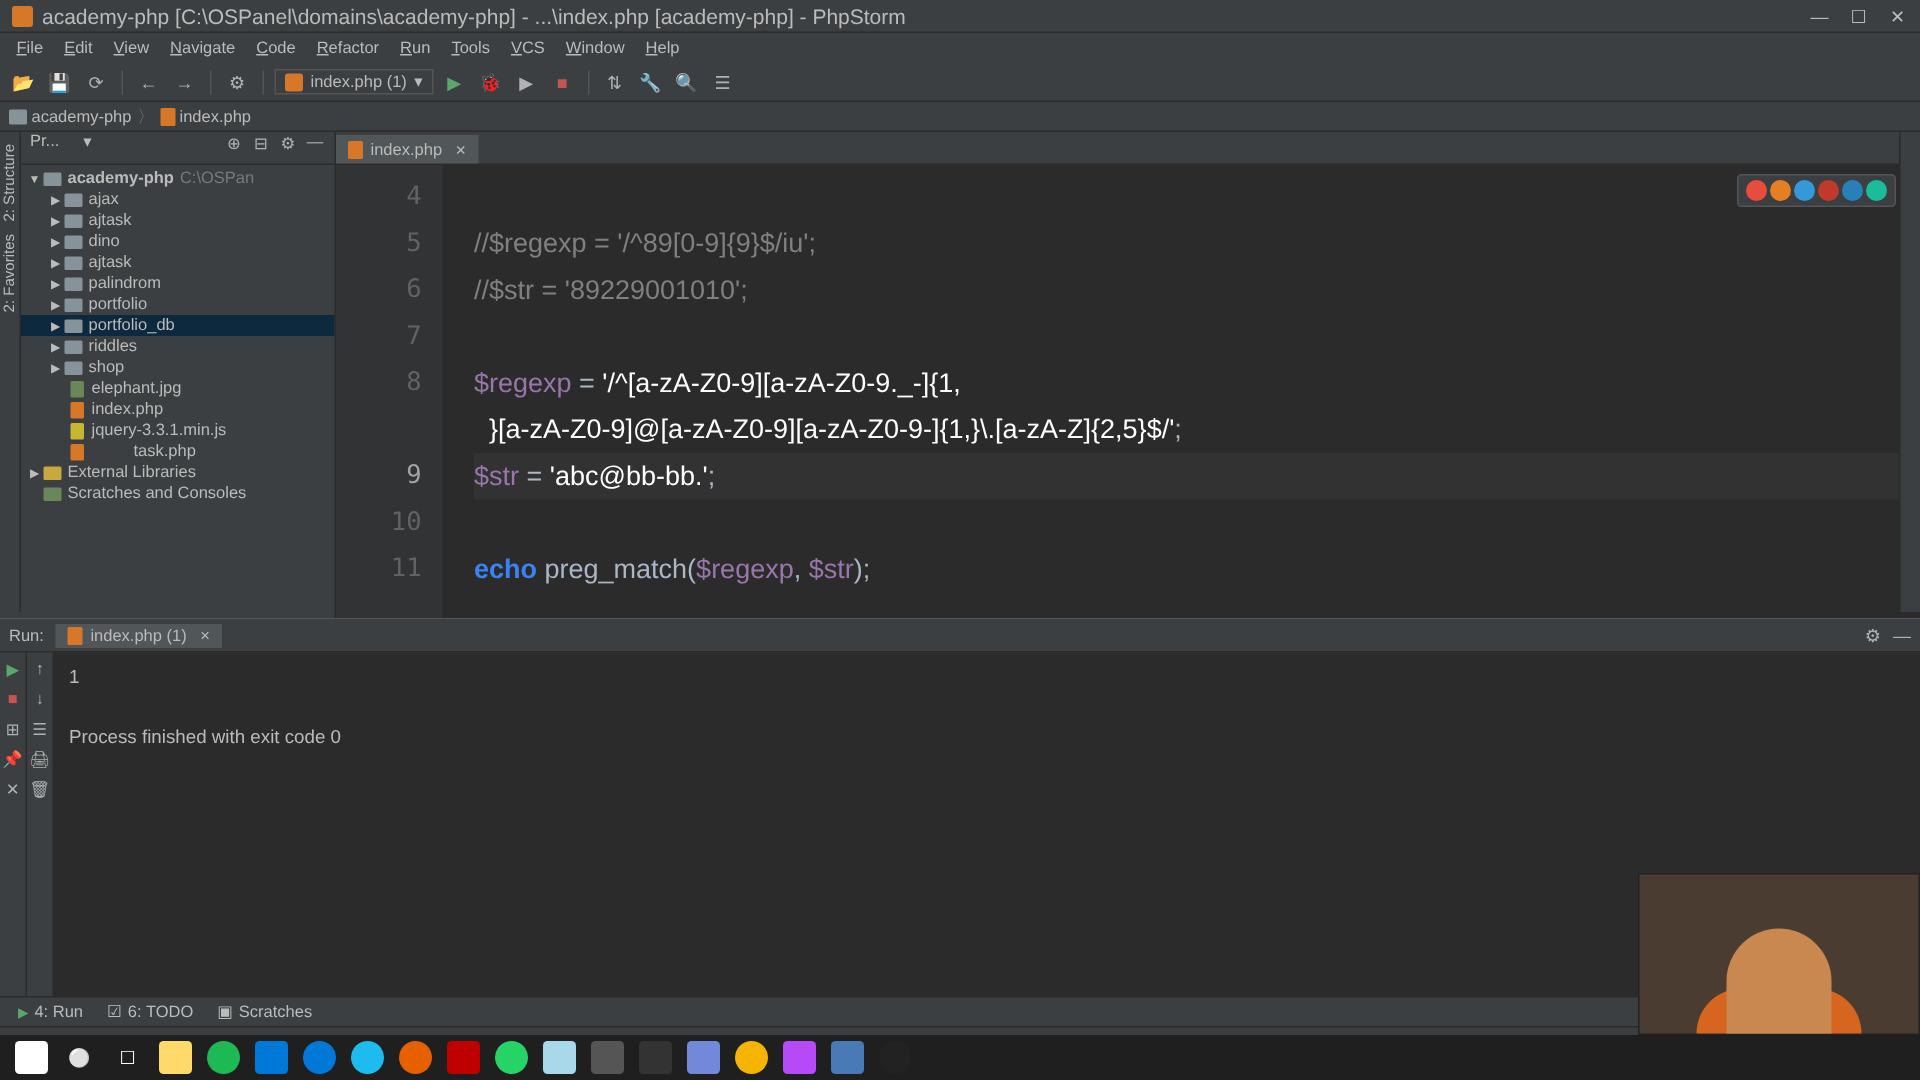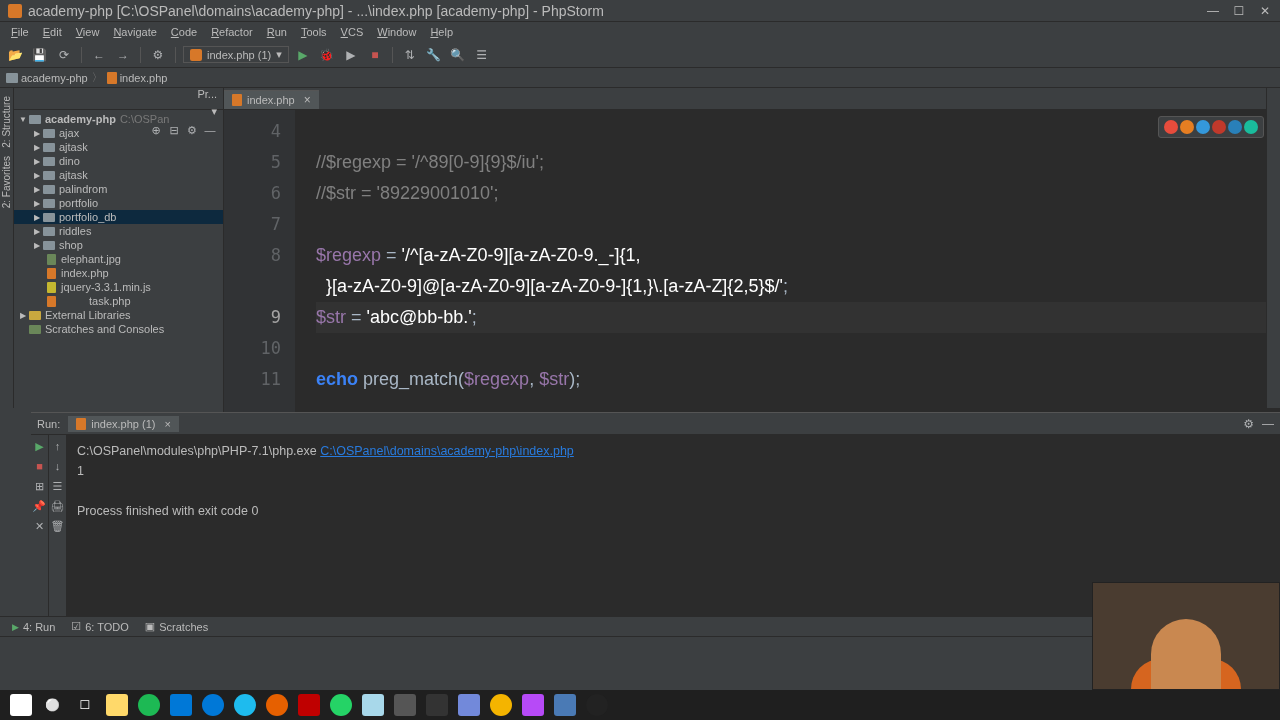--- a/index.html
+++ b/index.html
@@ -27,21 +27,21 @@
 .crumb-file { width: 10px; height: 12px; background: #d77829; border-radius: 1px; }
 .crumb-sep { color: #777; }
 
 .main-area { display: flex; height: 324px; }
 
 .sidebar { width: 210px; background: #3c3f41; border-right: 1px solid #2b2b2b; display: flex; flex-direction: column; }
 .tool-strip-left { position: absolute; left: 0; top: 88px; width: 14px; height: 320px; background: #3c3f41; border-right: 1px solid #2b2b2b; display: flex; flex-direction: column; align-items: center; padding-top: 4px; }
 .tool-strip-right { position: absolute; right: 0; top: 88px; width: 14px; height: 320px; background: #3c3f41; border-left: 1px solid #2b2b2b; }
 .tool-label-v { writing-mode: vertical-rl; font-size: 10px; color: #bbb; padding: 4px 0; cursor: pointer; transform: rotate(180deg); }
 
-.project-header { height: 22px; display: flex; align-items: flex-end; padding: 0 6px; font-size: 11px; gap: 5px; border-bottom: 1px solid #2b2b2b; flex-direction: column; }
+.project-header { height: 22px; display: flex; align-items: flex-start; padding: 0 6px; font-size: 11px; gap: 16px; border-bottom: 1px solid #2b2b2b; }
 .project-header .icons { margin-left: auto; display: flex; gap: 4px; }
 .ph-icon { width: 14px; height: 14px; color: #afb1b3; cursor: pointer; display: flex; align-items: center; justify-content: center; font-size: 11px; }
 
 .tree { padding: 2px 0; overflow: hidden; }
 .tree-node { display: flex; align-items: center; height: 14px; font-size: 11px; cursor: pointer; padding: 0 2px; }
 .tree-node.selected { background: #0d293e; }
 .tree-arrow { width: 10px; color: #bbb; font-size: 8px; text-align: center; }
 .tree-icon { width: 14px; height: 12px; margin-right: 3px; display: flex; align-items: center; justify-content: center; }
 .folder-icon { width: 12px; height: 9px; background: #87939a; border-radius: 1px; }
 .file-icon { width: 9px; height: 11px; background: #d77829; border-radius: 1px; }
@@ -66,21 +66,21 @@
 .c-comment { color: #808080; }
 .c-var { color: #9876aa; }
 .c-op { color: #a9b7c6; }
 .c-str { color: #ffffff; }
 .c-key { color: #3b82f6; font-weight: bold; }
 .c-func { color: #a9b7c6; }
 
 .browser-icons { position: absolute; top: 6px; right: 16px; display: flex; gap: 2px; background: #3c3f41; padding: 3px 5px; border: 1px solid #555; border-radius: 3px; }
 .browser-ic { width: 14px; height: 14px; border-radius: 50%; }
 
-.run-panel { height: 204px; background: #2b2b2b; border-top: 1px solid #555; display: flex; flex-direction: column; margin-left: 31px; }
+.run-panel { height: 252px; background: #2b2b2b; border-top: 1px solid #555; display: flex; flex-direction: column; }
 .run-tabs { height: 22px; background: #3c3f41; display: flex; align-items: center; padding: 0 6px; font-size: 11px; gap: 8px; border-bottom: 1px solid #2b2b2b; }
 .run-tab-label { color: #bbb; }
 .run-tab-active { background: #515658; padding: 2px 8px; display: flex; gap: 5px; align-items: center; }
 .run-tab-active .tab-icon { width: 10px; height: 12px; background: #d77829; border-radius: 1px; }
 .run-tab-spacer { flex: 1; }
 .run-tab-icon { color: #afb1b3; cursor: pointer; font-size: 12px; }
 
 .run-body { flex: 1; display: flex; }
 .run-tool-col { width: 18px; background: #3c3f41; display: flex; flex-direction: column; align-items: center; padding-top: 4px; gap: 6px; border-right: 1px solid #2b2b2b; }
 .run-tool-ic { width: 14px; height: 14px; color: #afb1b3; cursor: pointer; display: flex; align-items: center; justify-content: center; font-size: 11px; }
@@ -367,21 +367,20 @@
       <div class="run-tool-ic">✕</div>
     </div>
     <div class="run-tool-col">
       <div class="run-tool-ic">↑</div>
       <div class="run-tool-ic">↓</div>
       <div class="run-tool-ic">☰</div>
       <div class="run-tool-ic">🖨</div>
       <div class="run-tool-ic">🗑</div>
     </div>
     <div class="run-output">
-      <div><span>C:\OSPanel\modules\php\PHP-7.1\php.exe </span><span class="run-link">C:\OSPanel\domains\academy-php\index.php</span></div>
       <div>1</div>
       <div>&nbsp;</div>
       <div>Process finished with exit code 0</div>
     </div>
   </div>
 </div>
 
 <div class="status-bar">
   <div class="sb-item">
       <span class="sb-icon-run">▶</span>

